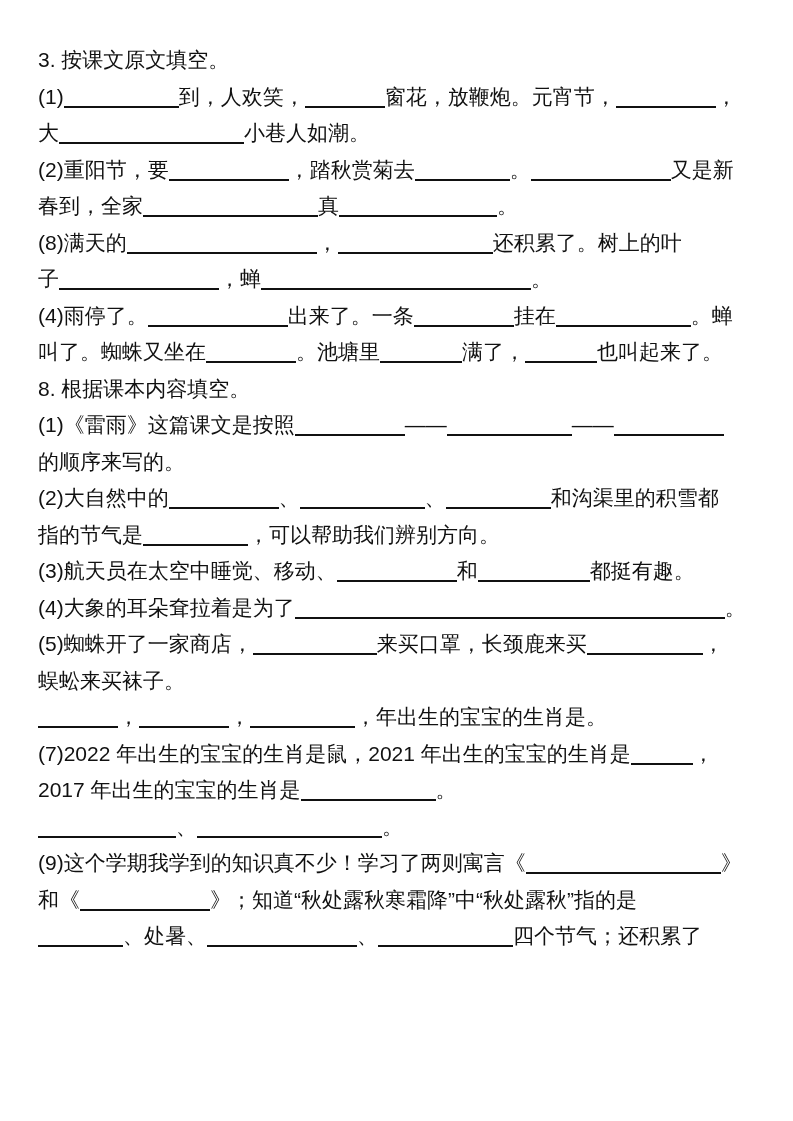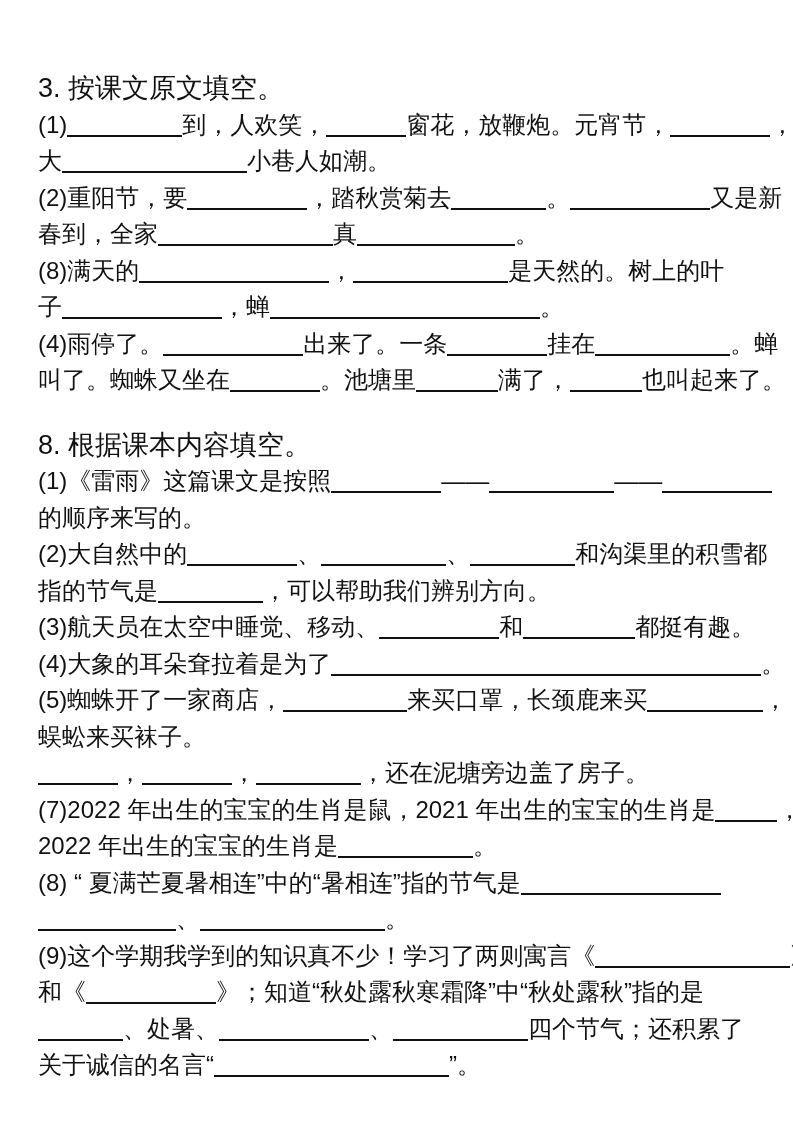--- a/index.html
+++ b/index.html
@@ -12,28 +12,27 @@
     width: 793px;
     height: 1121px;
     background: #ffffff;
     padding: 42px 38px 0 38px;
     font-family: "Liberation Sans", sans-serif;
     color: #111111;
     overflow: hidden;
   }
   .line {
     margin: 0;
-    font-size: 24px;
+    font-size: 21px;
     line-height: 36.5px;
     white-space: nowrap;
     color: #111111;
   }
   .heading {
-    font-size: 27px;
-    margin-top: 28px;
+    font-size: 21px;
   }
   .txt {
     white-space: pre;
   }
   .blank {
     display: inline-block;
     height: 4px;
     border-bottom: 2px solid #111111;
     vertical-align: -4px;
   }
@@ -41,36 +40,34 @@
 </head>
 <body>
 
 <div class="page">
   <div class="content" id="worksheet-content">
       <p class="line heading"><span class="txt">3. 按课文原文填空。</span></p>
       <p class="line"><span class="txt">(1)</span><span class="blank" style="width: 115px; border-bottom-color: rgb(17, 17, 17);"></span><span class="txt">到，人欢笑，</span><span class="blank" style="width: 80px; border-bottom-color: rgb(17, 17, 17);"></span><span class="txt">窗花，放鞭炮。元宵节，</span><span class="blank" style="width: 100px; border-bottom-color: rgb(17, 17, 17);"></span><span class="txt">，</span></p>
       <p class="line"><span class="txt">大</span><span class="blank" style="width: 185px; border-bottom-color: rgb(17, 17, 17);"></span><span class="txt">小巷人如潮。</span></p>
       <p class="line"><span class="txt">(2)重阳节，要</span><span class="blank" style="width: 120px; border-bottom-color: rgb(17, 17, 17);"></span><span class="txt">，踏秋赏菊去</span><span class="blank" style="width: 95px; border-bottom-color: rgb(17, 17, 17);"></span><span class="txt">。</span><span class="blank" style="width: 140px; border-bottom-color: rgb(17, 17, 17);"></span><span class="txt">又是新</span></p>
       <p class="line"><span class="txt">春到，全家</span><span class="blank" style="width: 175px; border-bottom-color: rgb(17, 17, 17);"></span><span class="txt">真</span><span class="blank" style="width: 158px; border-bottom-color: rgb(17, 17, 17);"></span><span class="txt">。</span></p>
-      <p class="line"><span class="txt">(8)满天的</span><span class="blank" style="width: 190px; border-bottom-color: rgb(17, 17, 17);"></span><span class="txt">，</span><span class="blank" style="width: 155px; border-bottom-color: rgb(17, 17, 17);"></span><span class="txt">是天然的。树上的叶</span></p>
+      <p class="line"><span class="txt">(8)满天的</span><span class="blank" style="width: 190px; border-bottom-color: rgb(17, 17, 17);"></span><span class="txt">，</span><span class="blank" style="width: 155px; border-bottom-color: rgb(17, 17, 17);"></span><span class="txt">还积累了。树上的叶</span></p>
       <p class="line"><span class="txt">子</span><span class="blank" style="width: 160px; border-bottom-color: rgb(17, 17, 17);"></span><span class="txt">，蝉</span><span class="blank" style="width: 270px; border-bottom-color: rgb(17, 17, 17);"></span><span class="txt">。</span></p>
       <p class="line"><span class="txt">(4)雨停了。</span><span class="blank" style="width: 140px; border-bottom-color: rgb(17, 17, 17);"></span><span class="txt">出来了。一条</span><span class="blank" style="width: 100px; border-bottom-color: rgb(17, 17, 17);"></span><span class="txt">挂在</span><span class="blank" style="width: 135px; border-bottom-color: rgb(17, 17, 17);"></span><span class="txt">。蝉</span></p>
       <p class="line"><span class="txt">叫了。蜘蛛又坐在</span><span class="blank" style="width: 90px; border-bottom-color: rgb(17, 17, 17);"></span><span class="txt">。池塘里</span><span class="blank" style="width: 82px; border-bottom-color: rgb(17, 17, 17);"></span><span class="txt">满了，</span><span class="blank" style="width: 72px; border-bottom-color: rgb(17, 17, 17);"></span><span class="txt">也叫起来了。</span></p>
       <p class="line heading"><span class="txt">8. 根据课本内容填空。</span></p>
       <p class="line"><span class="txt">(1)《雷雨》这篇课文是按照</span><span class="blank" style="width: 110px; border-bottom-color: rgb(17, 17, 17);"></span><span class="txt">——</span><span class="blank" style="width: 125px; border-bottom-color: rgb(17, 17, 17);"></span><span class="txt">——</span><span class="blank" style="width: 110px; border-bottom-color: rgb(17, 17, 17);"></span></p>
       <p class="line"><span class="txt">的顺序来写的。</span></p>
       <p class="line"><span class="txt">(2)大自然中的</span><span class="blank" style="width: 110px; border-bottom-color: rgb(17, 17, 17);"></span><span class="txt">、</span><span class="blank" style="width: 125px; border-bottom-color: rgb(17, 17, 17);"></span><span class="txt">、</span><span class="blank" style="width: 105px; border-bottom-color: rgb(17, 17, 17);"></span><span class="txt">和沟渠里的积雪都</span></p>
       <p class="line"><span class="txt">指的节气是</span><span class="blank" style="width: 105px; border-bottom-color: rgb(17, 17, 17);"></span><span class="txt">，可以帮助我们辨别方向。</span></p>
       <p class="line"><span class="txt">(3)航天员在太空中睡觉、移动、</span><span class="blank" style="width: 120px; border-bottom-color: rgb(17, 17, 17);"></span><span class="txt">和</span><span class="blank" style="width: 112px; border-bottom-color: rgb(17, 17, 17);"></span><span class="txt">都挺有趣。</span></p>
       <p class="line"><span class="txt">(4)大象的耳朵耷拉着是为了</span><span class="blank" style="width: 430px; border-bottom-color: rgb(17, 17, 17);"></span><span class="txt">。</span></p>
       <p class="line"><span class="txt">(5)蜘蛛开了一家商店，</span><span class="blank" style="width: 124px; border-bottom-color: rgb(17, 17, 17);"></span><span class="txt">来买口罩，长颈鹿来买</span><span class="blank" style="width: 116px; border-bottom-color: rgb(17, 17, 17);"></span><span class="txt">，</span></p>
       <p class="line"><span class="txt">蜈蚣来买袜子。</span></p>
-      <p class="line"><span class="blank" style="width: 80px; border-bottom-color: rgb(17, 17, 17);"></span><span class="txt">，</span><span class="blank" style="width: 90px; border-bottom-color: rgb(17, 17, 17);"></span><span class="txt">，</span><span class="blank" style="width: 105px; border-bottom-color: rgb(17, 17, 17);"></span><span class="txt">，还在泥塘旁边盖了房子。</span></p>
+      <p class="line"><span class="blank" style="width: 80px; border-bottom-color: rgb(17, 17, 17);"></span><span class="txt">，</span><span class="blank" style="width: 90px; border-bottom-color: rgb(17, 17, 17);"></span><span class="txt">，</span><span class="blank" style="width: 105px; border-bottom-color: rgb(17, 17, 17);"></span><span class="txt">，年出生的宝宝的生肖是。</span></p>
       <p class="line"><span class="txt">(7)2022 年出生的宝宝的生肖是鼠，2021 年出生的宝宝的生肖是</span><span class="blank" style="width: 62px; border-bottom-color: rgb(17, 17, 17);"></span><span class="txt">，</span></p>
-      <p class="line"><span class="txt">2022 年出生的宝宝的生肖是</span><span class="blank" style="width: 135px; border-bottom-color: rgb(17, 17, 17);"></span><span class="txt">。</span></p>
-      <p class="line"><span class="txt">(8) “ 夏满芒夏暑相连”中的“暑相连”指的节气是</span><span class="blank" style="width: 200px; border-bottom-color: rgb(17, 17, 17);"></span></p>
+      <p class="line"><span class="txt">2017 年出生的宝宝的生肖是</span><span class="blank" style="width: 135px; border-bottom-color: rgb(17, 17, 17);"></span><span class="txt">。</span></p>
       <p class="line"><span class="blank" style="width: 138px; border-bottom-color: rgb(17, 17, 17);"></span><span class="txt">、</span><span class="blank" style="width: 185px; border-bottom-color: rgb(17, 17, 17);"></span><span class="txt">。</span></p>
       <p class="line"><span class="txt">(9)这个学期我学到的知识真不少！学习了两则寓言《</span><span class="blank" style="width: 195px; border-bottom-color: rgb(17, 17, 17);"></span><span class="txt">》</span></p>
       <p class="line"><span class="txt">和《</span><span class="blank" style="width: 130px; border-bottom-color: rgb(17, 17, 17);"></span><span class="txt">》；知道“秋处露秋寒霜降”中“秋处露秋”指的是</span></p>
       <p class="line"><span class="blank" style="width: 85px; border-bottom-color: rgb(17, 17, 17);"></span><span class="txt">、处暑、</span><span class="blank" style="width: 150px; border-bottom-color: rgb(17, 17, 17);"></span><span class="txt">、</span><span class="blank" style="width: 135px; border-bottom-color: rgb(17, 17, 17);"></span><span class="txt">四个节气；还积累了</span></p>
-      <p class="line"><span class="txt">关于诚信的名言“</span><span class="blank" style="width: 235px; border-bottom-color: rgb(17, 17, 17);"></span><span class="txt">”。</span></p>
     </div>
 </div>
 
 </body></html>

